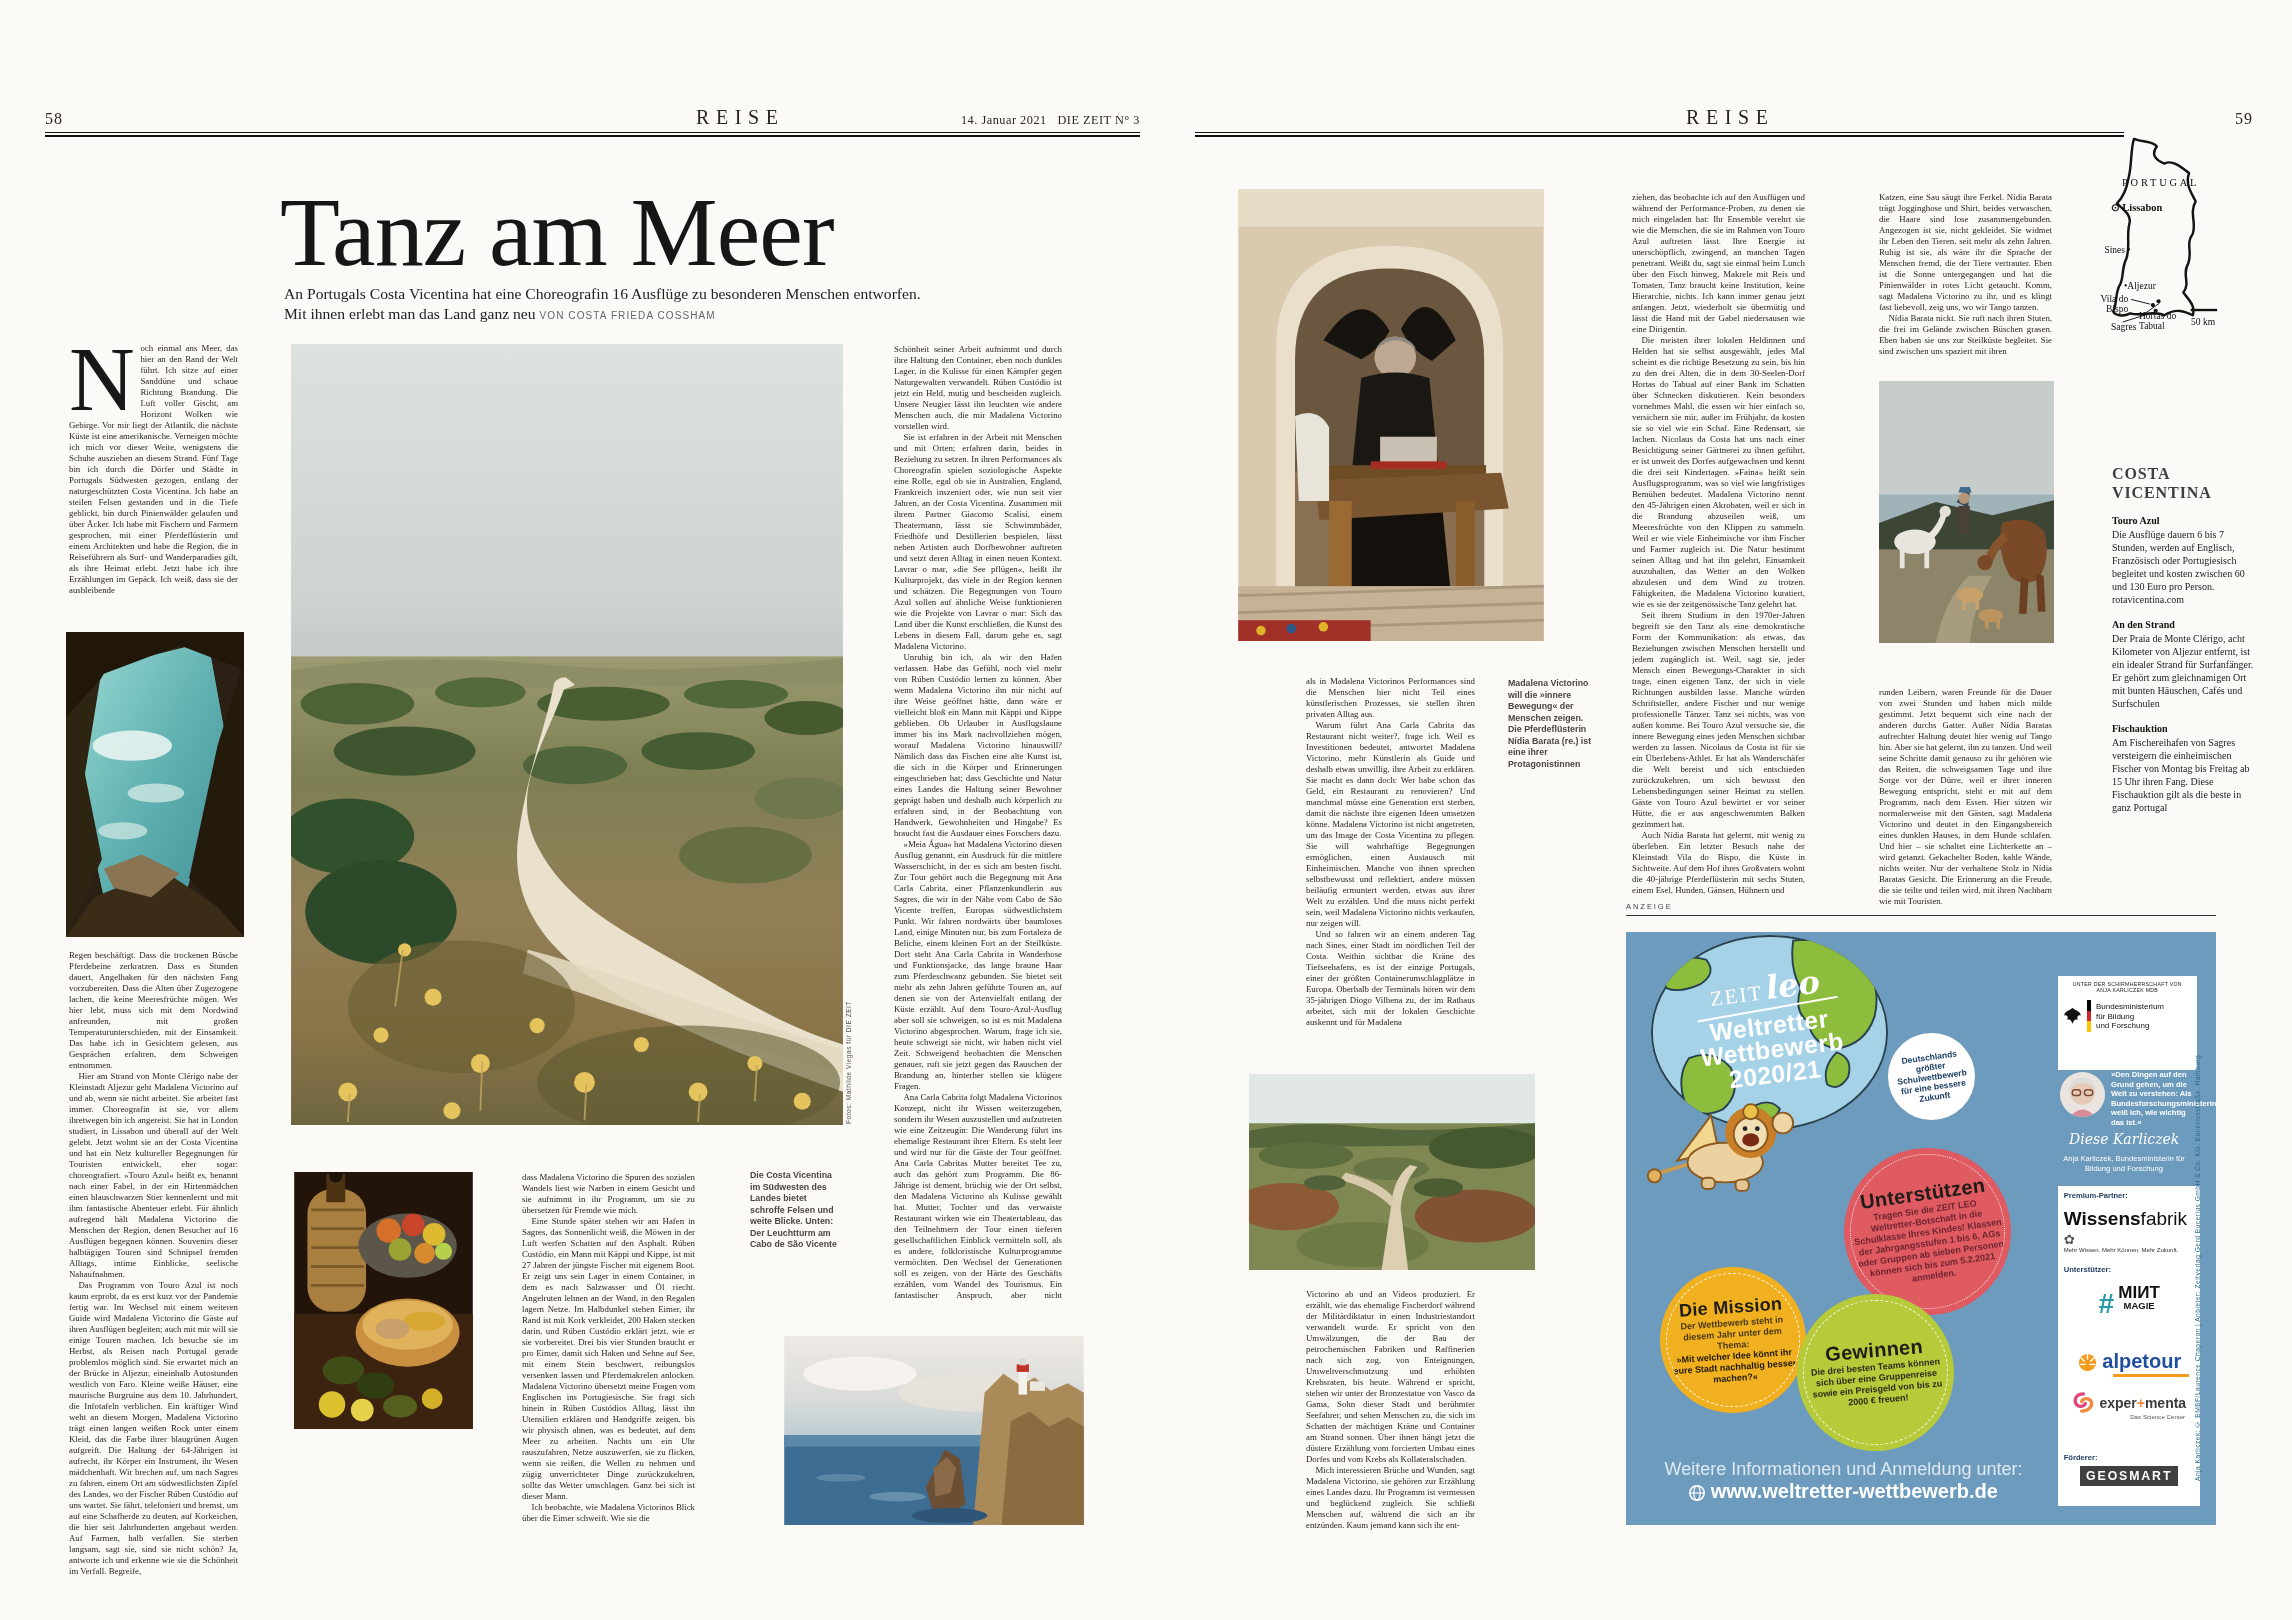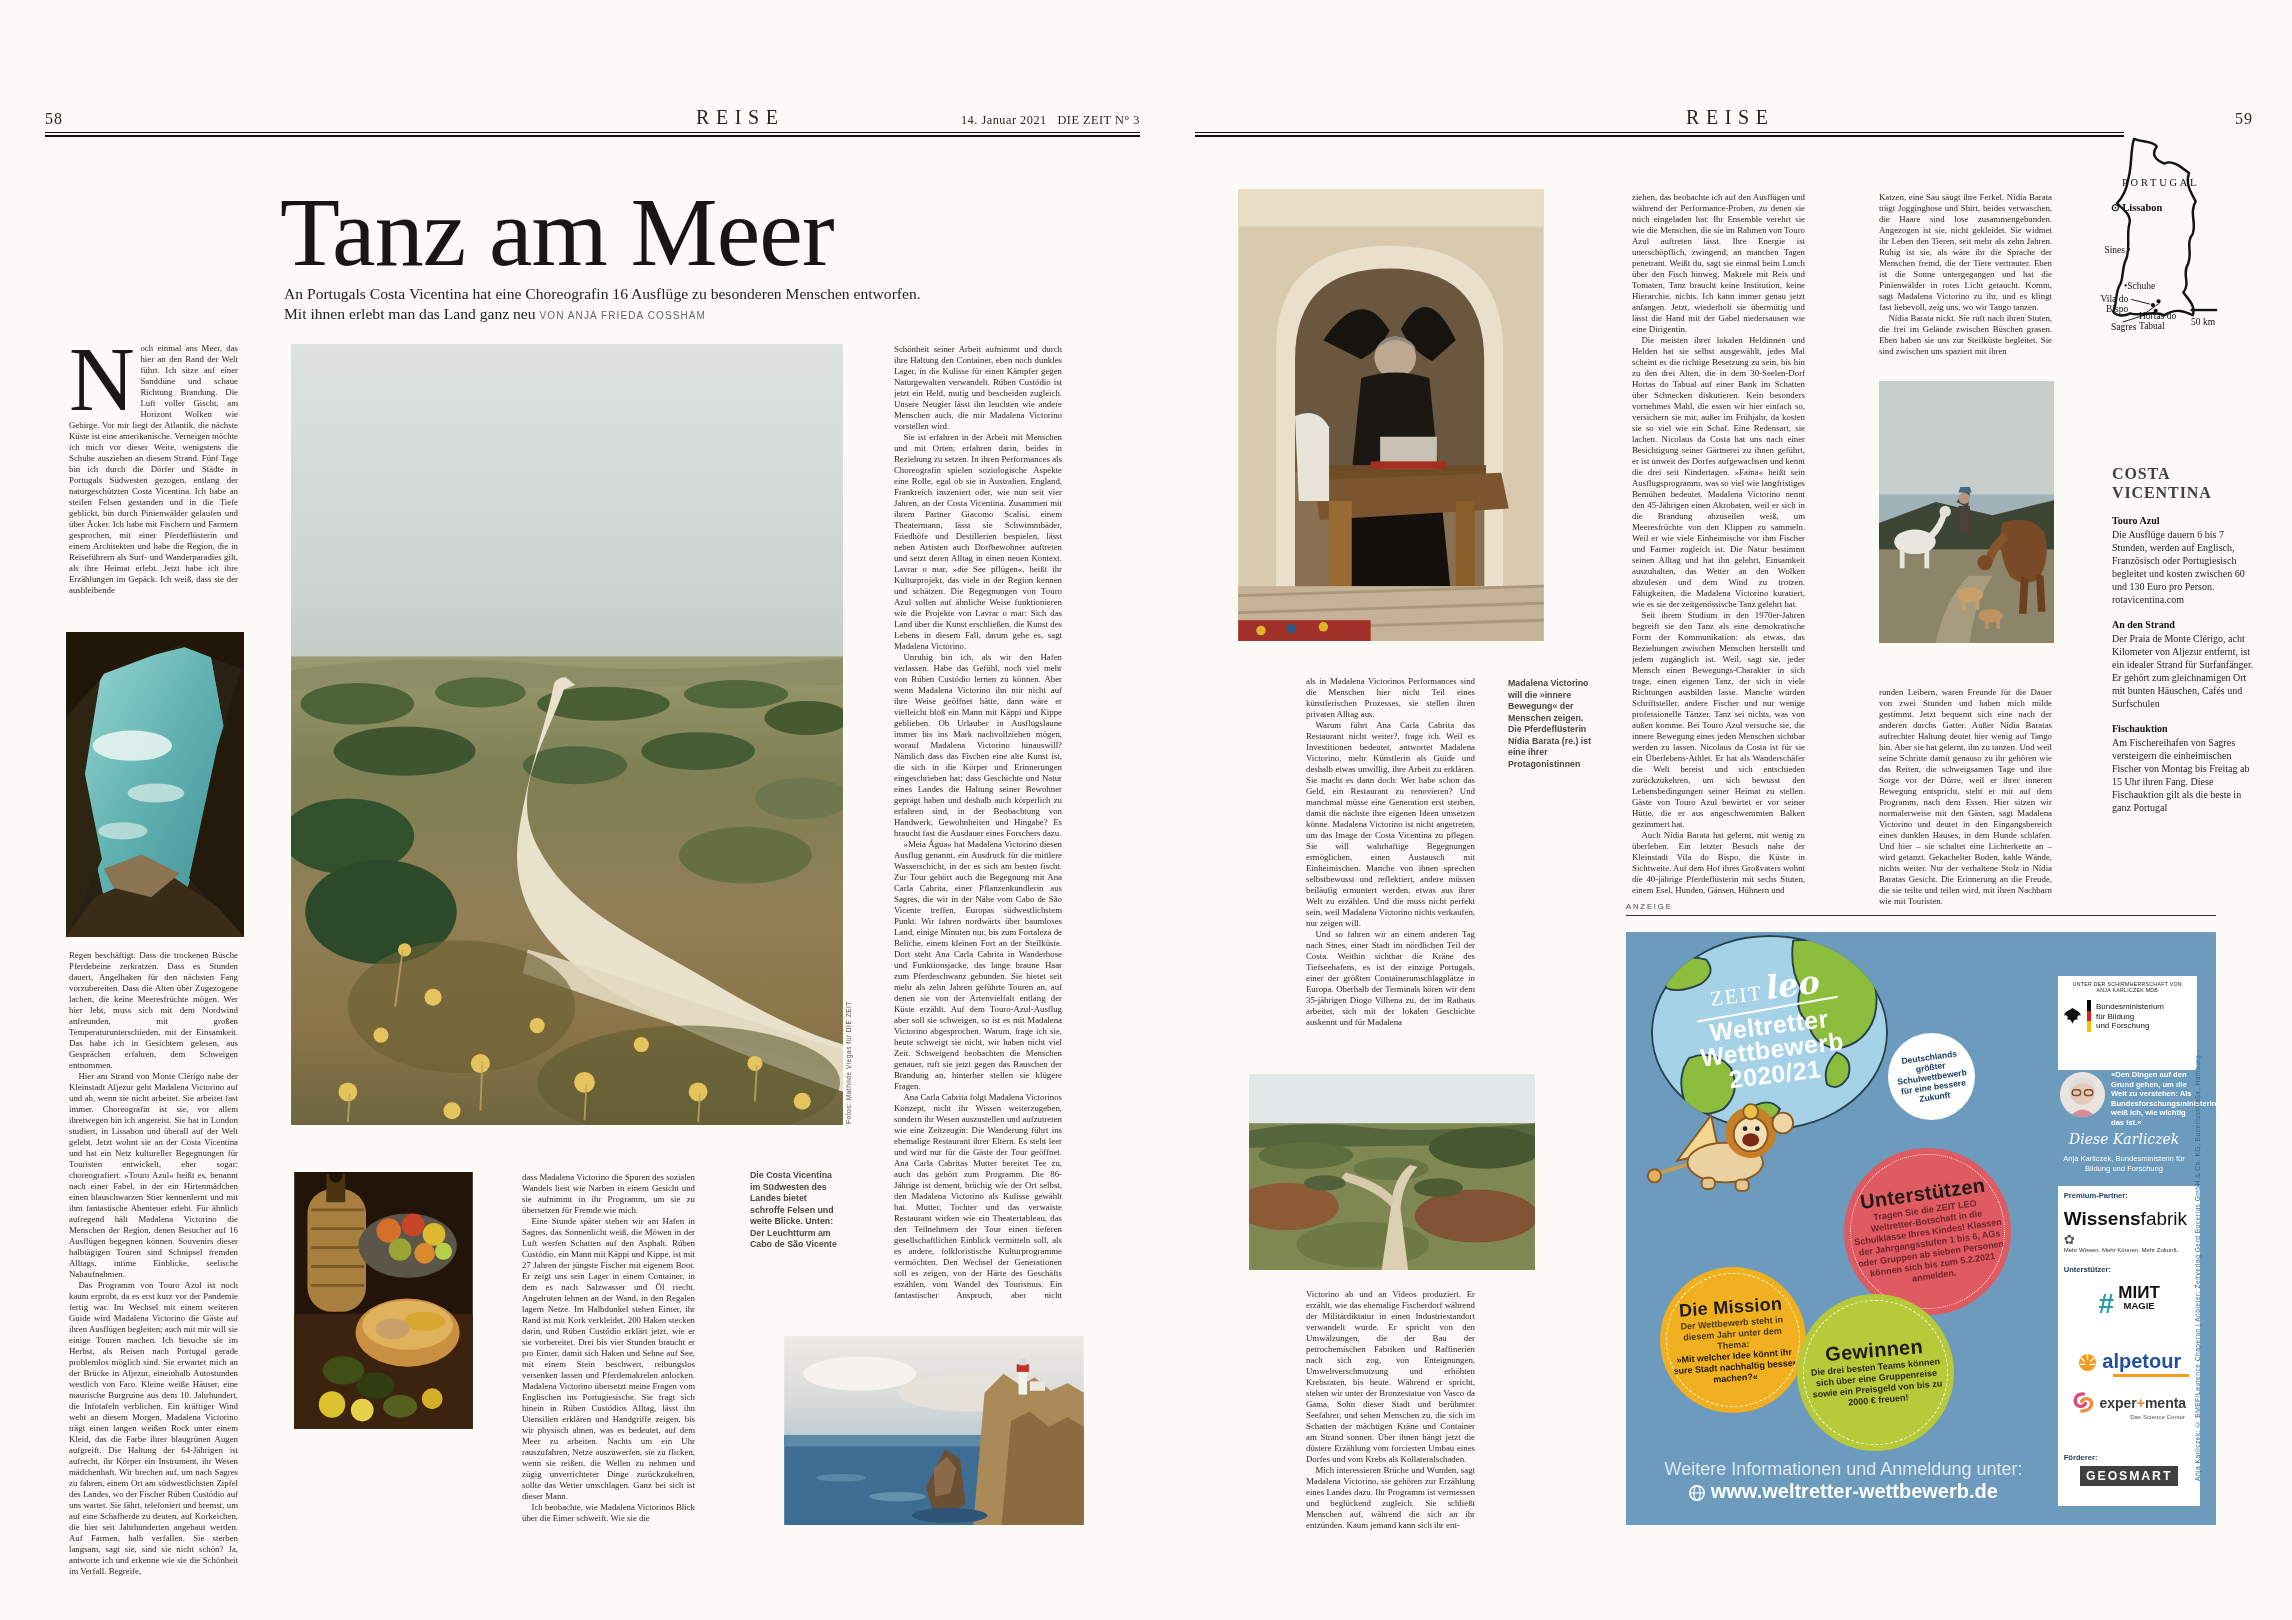--- a/index.html
+++ b/index.html
@@ -63,21 +63,21 @@
   </div>
   <div class="abs rule-double" style="left:45px;top:132px;width:1095px;"></div>
 
   <div class="abs section-title" style="left:1686px;top:106px;">REISE</div>
   <div class="abs pgnum" style="left:2235px;top:110px;">59</div>
   <div class="abs rule-double" style="left:1195px;top:132px;width:929px;"></div>
 
   <h1 class="abs headline" style="left:280px;top:176px;margin:0;">Tanz am Meer</h1>
   <div class="abs subtitle" style="left:284px;top:284px;width:662px;">
     <span>An Portugals Costa Vicentina hat eine Choreografin 16 Ausflüge zu besonderen Menschen entworfen. Mit ihnen erlebt man das Land ganz neu</span>
-    <span class="byline">VON ANJA FRIEDA COSSHAM</span>
+    <span class="byline">VON COSTA FRIEDA COSSHAM</span>
   </div>
 
   <div class="abs col" style="left:69px;top:343px;width:169px;height:284px;">
     <span class="dropcap serif">N</span><span>och einmal ans Meer, das hier an den Rand der Welt führt. Ich sitze auf einer Sanddüne und schaue Richtung Brandung. Die Luft voller Gischt, am Horizont Wolken wie Gebirge. Vor mir liegt der Atlantik, die nächste Küste ist eine amerikanische. Verneigen möchte ich mich vor dieser Weite, wenigstens die Schuhe ausziehen an diesem Strand. Fünf Tage bin ich durch die Dörfer und Städte in Portugals Südwesten gezogen, entlang der naturgeschützten Costa Vicentina. Ich habe an steilen Felsen gestanden und in die Tiefe geblickt, bin durch Pinienwälder gelaufen und über Äcker. Ich habe mit Fischern und Farmern gesprochen, mit einer Pferdeflüsterin und einem Architekten und habe die Region, die in Reiseführern als Surf- und Wanderparadies gilt, als ihre Heimat erlebt. Jetzt habe ich ihre Erzählungen im Gepäck. Ich weiß, dass sie der ausbleibende</span>
   </div>
 
   <div class="abs photo" style="left:66px;top:632px;width:178px;height:305px;background:#241b12;">
     <svg width="178" height="305" viewBox="0 0 188 322">
       <rect width="188" height="322" fill="#2a2014"></rect>
       <polygon points="30,40 150,10 170,120 120,300 40,280 10,140" fill="#74c4c0"></polygon>
@@ -346,21 +346,21 @@
       <p>runden Leibern, waren Freunde für die Dauer von zwei Stunden und haben mich milde gestimmt. Jetzt bequemt sich eine nach der anderen durchs Gatter. Außer Nídia Baratas aufrechter Haltung deutet hier wenig auf Tango hin. Aber sie hat gelernt, ihn zu tanzen. Und weil seine Schritte damit genauso zu ihr gehören wie das Reiten, die schweigsamen Tage und ihre Sorge vor der Dürre, weil er ihrer inneren Bewegung entspricht, steht er mit auf dem Programm, nach dem Essen. Hier sitzen wir normalerweise mit den Gästen, sagt Madalena Victorino und deutet in den Eingangsbereich eines dunklen Hauses, in dem Hunde schlafen. Und hier – sie schaltet eine Lichterkette an – wird getanzt. Gekachelter Boden, kahle Wände, nichts weiter. Nur der verhaltene Stolz in Nídia Baratas Gesicht. Die Erinnerung an die Freude, die sie teilte und teilen wird, mit ihren Nachbarn wie mit Touristen.</p>
     </div>
 
   <div class="abs" style="left:2077px;top:137px;width:215px;height:203px;">
     <svg class="abs" style="left:21px;top:0;" width="128" height="201" viewBox="0 0 135 212">
       <path d="M38,2 C48,6 58,4 62,10 C56,18 60,24 70,28 C78,24 86,30 96,38 C92,50 98,58 103,68 C96,80 104,90 100,102 C92,112 100,122 95,134 C88,144 98,154 90,164 C96,172 103,178 100,188 C92,184 82,180 70,188 C58,182 46,190 34,186 C26,190 18,188 16,184 C20,176 18,168 22,158 C28,150 24,140 30,128 C34,116 30,104 33,92 C36,82 26,76 20,70 C26,64 30,56 32,44 C36,30 34,14 38,2 Z" fill="none" stroke="#141414" stroke-width="2.6" stroke-linejoin="round"></path>
     </svg>
     <div class="map-country serif" style="left:45px;top:40px;">PORTUGAL</div>
     <div class="map-label bold serif" style="left:34px;top:64px;">⊙ <span>Lissabon</span></div>
     <div class="map-label serif" style="left:27.4px;top:108px;"><span>Sines</span> •</div>
-    <div class="map-label serif" style="left:47px;top:144px;">•<span>Schuhe</span></div>
+    <div class="map-label serif" style="left:47px;top:144px;">•<span>Aljezur</span></div>
     <div class="map-label serif" style="left:13.2px;top:157px;text-align:right;width:38px;"><span>Vila do</span><br><span>Bispo</span></div>
     <div class="map-label serif" style="left:34px;top:185px;">Sagres</div>
     <div class="map-label serif" style="left:62px;top:174px;"><span>Hortas do</span><br><span>Tabual</span></div>
     <svg class="abs" style="left:0;top:0;" width="215" height="203" viewBox="0 0 227 215">
       <circle cx="80" cy="178" r="2.2" fill="#111"></circle>
         <circle cx="86" cy="174" r="2.2" fill="#111"></circle>
         <circle cx="83" cy="184" r="2.2" fill="#111"></circle>
       <line x1="57" y1="172" x2="77" y2="177" stroke="#111" stroke-width="1"></line>
       <line x1="48" y1="196" x2="83" y2="185" stroke="#111" stroke-width="1"></line>
       <line x1="70" y1="188" x2="87" y2="176" stroke="#111" stroke-width="1"></line>

